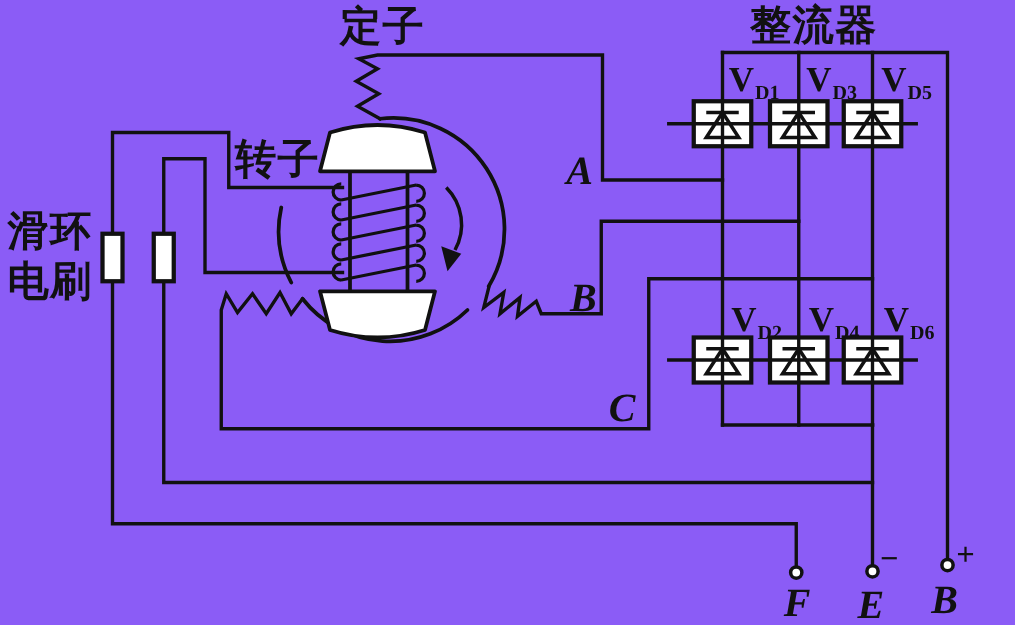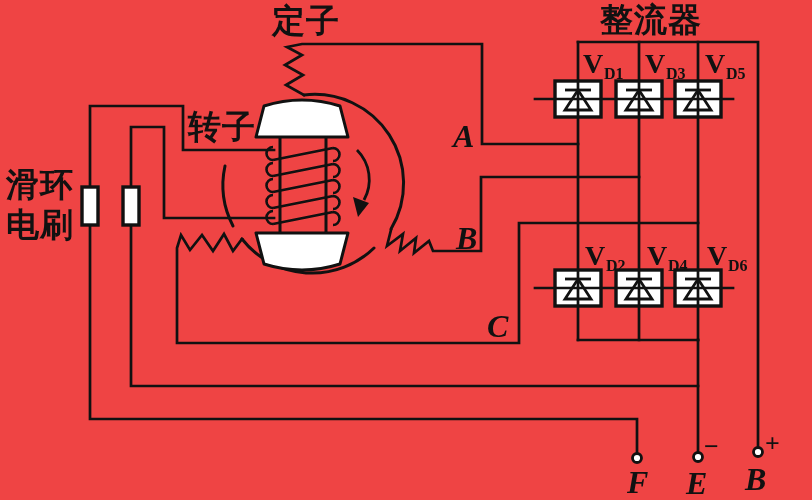--- a/index.html
+++ b/index.html
@@ -1,16 +1,16 @@
 <!DOCTYPE html>
 <html><head>
 <meta charset="utf-8">
 <style>
   html,body{margin:0;padding:0;background:#fff;}
-  .stage{position:relative;width:812px;height:500px;background:#ef4444;overflow:hidden;
+  .stage{position:relative;width:812px;height:500px;background:#8b5cf6;overflow:hidden;
          font-family:"Liberation Serif","DejaVu Serif",serif;}
   svg{position:absolute;left:0;top:0;}
   .wire{fill:none;stroke:#111;stroke-width:2.7;stroke-linejoin:miter;stroke-linecap:square;}
   .ring{fill:none;stroke:#111;stroke-width:3;stroke-linecap:round;}
   .boxf{fill:#fff;stroke:#111;stroke-width:3.4;}
   .sym{fill:none;stroke:#111;stroke-width:2.8;stroke-linejoin:miter;}
   .cap{fill:#fff;stroke:#111;stroke-width:3;stroke-linejoin:round;}
   .coil{fill:none;stroke:#111;stroke-width:2.6;}
   .cjk{font-weight:bold;font-size:33px;fill:#111;letter-spacing:1px;}
   .ltr{font-weight:bold;font-style:italic;font-size:32px;fill:#111;}

